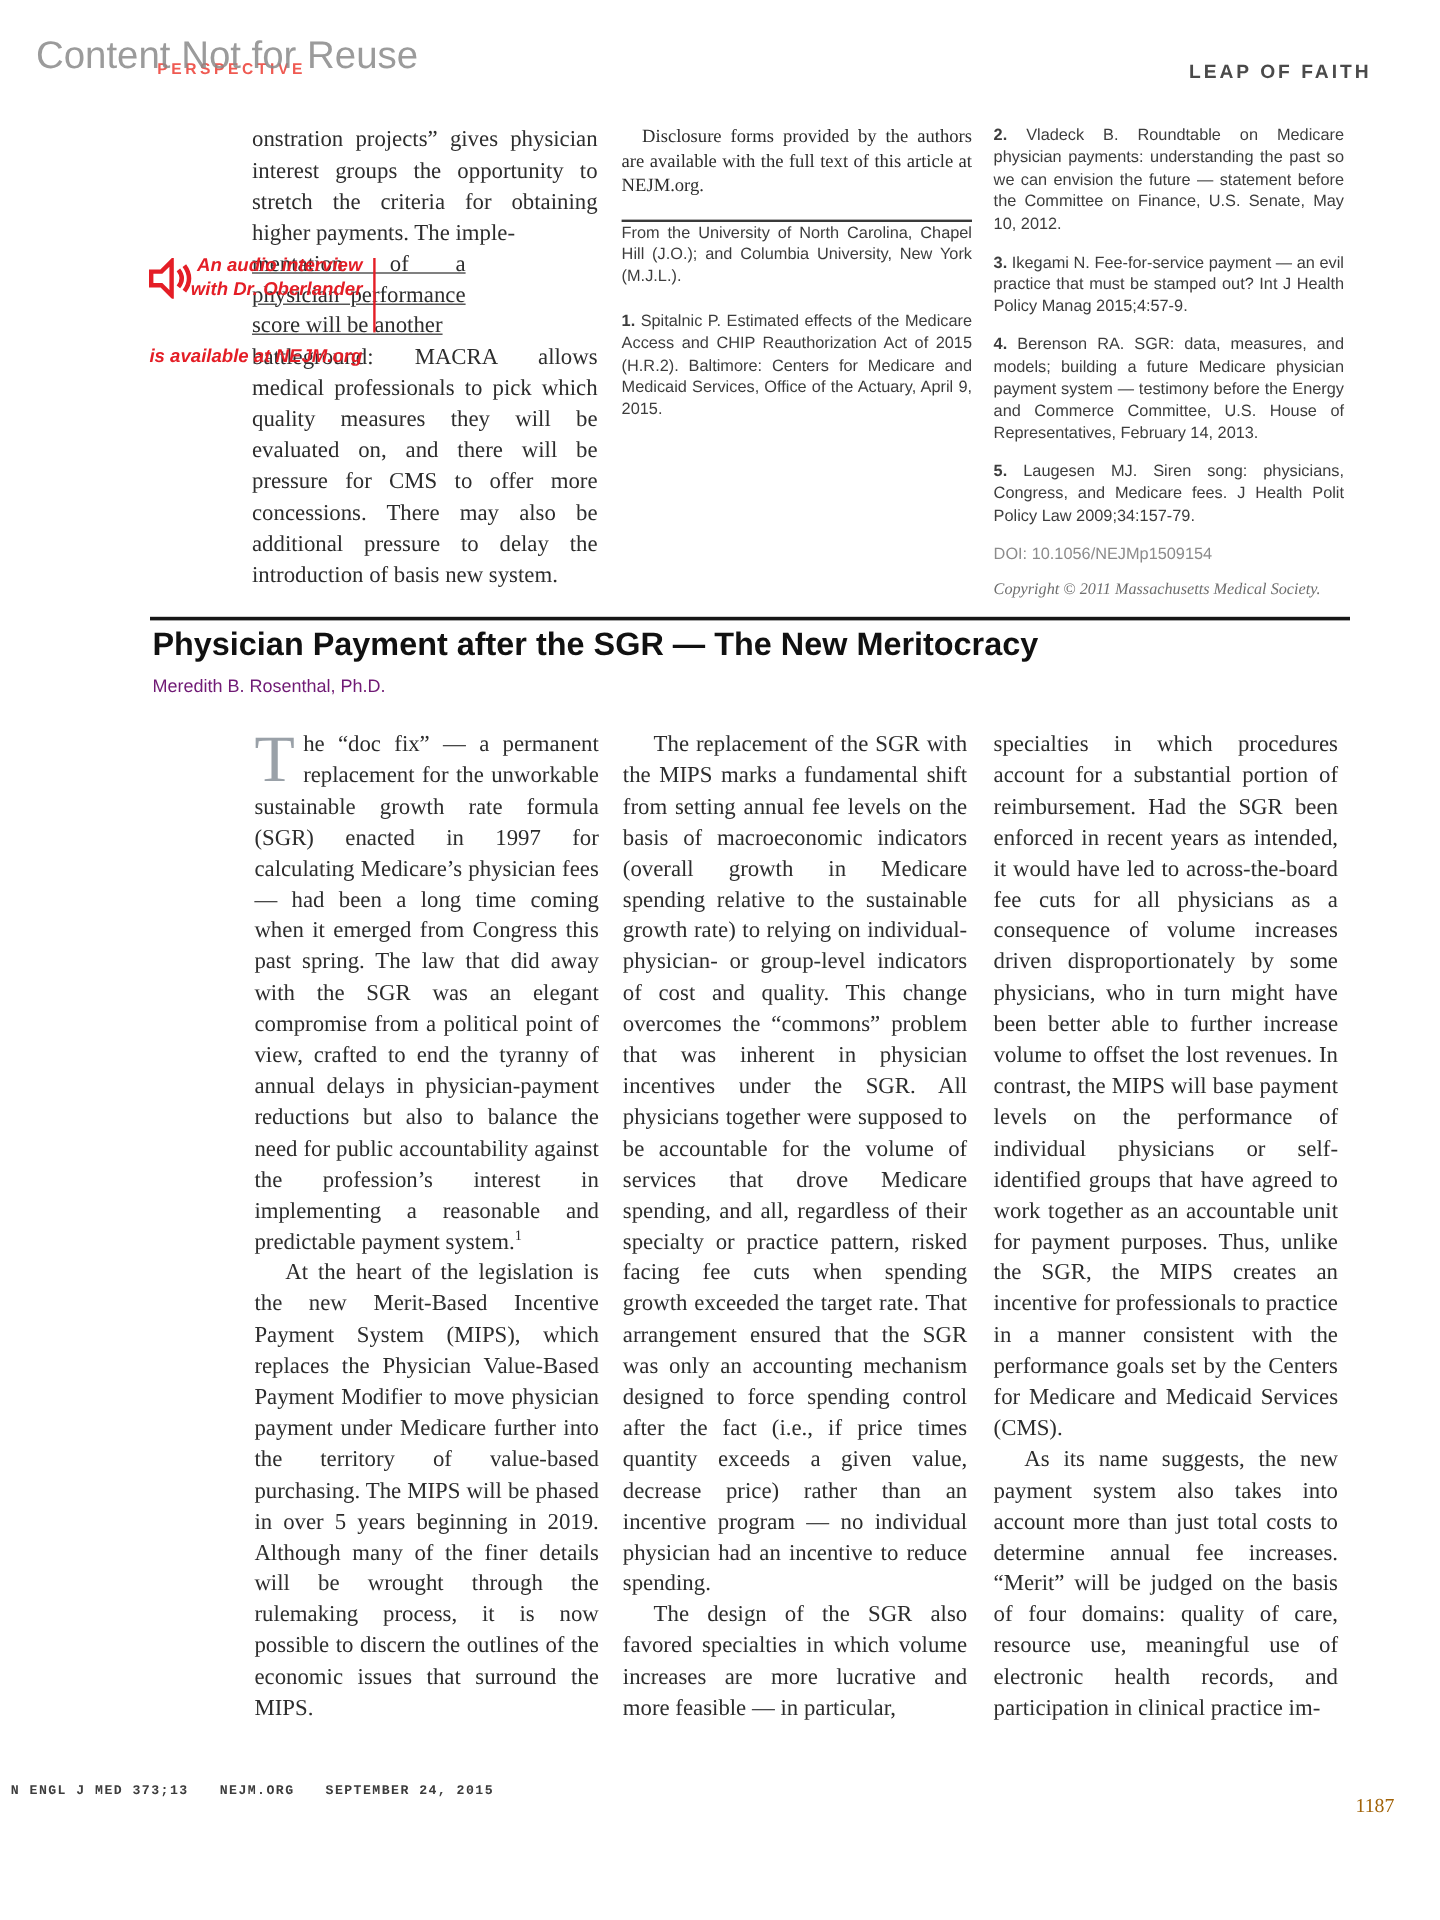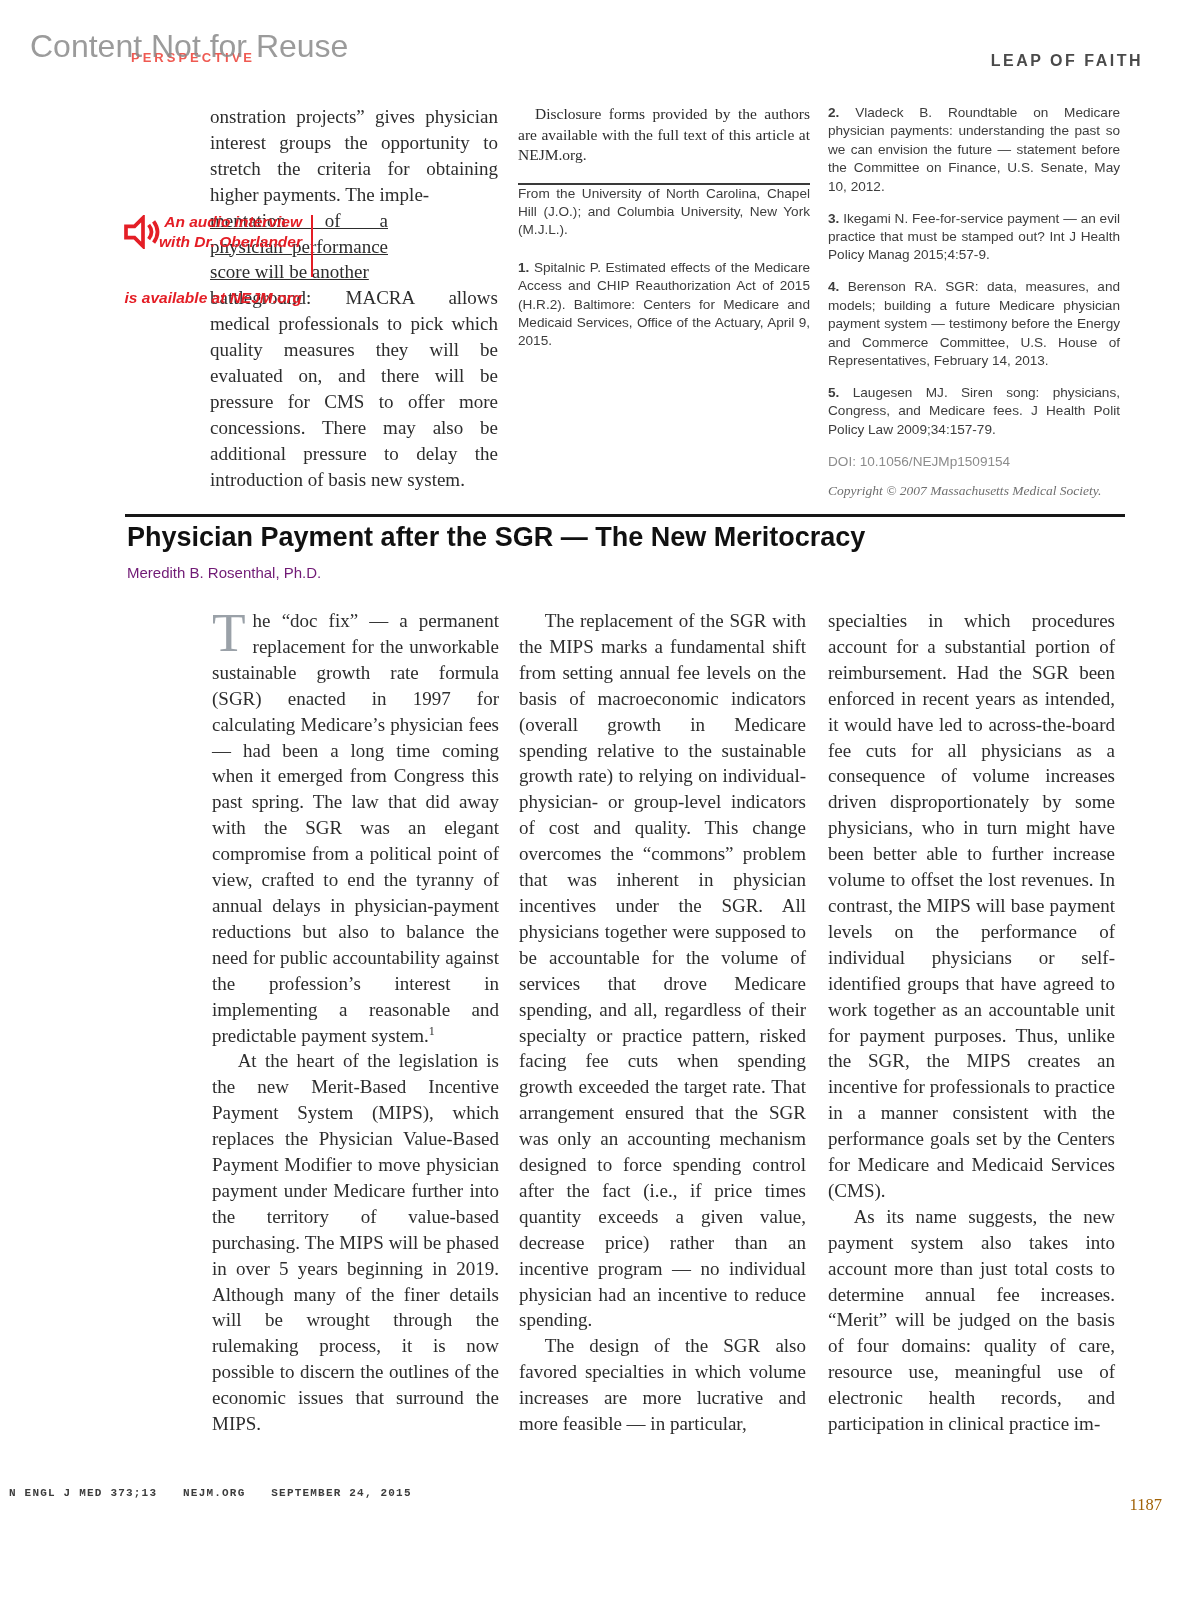--- a/index.html
+++ b/index.html
@@ -102,21 +102,21 @@
     <p class="sans-small affiliation">From the University of North Carolina, Chapel Hill (J.O.); and Columbia University, New York (M.J.L.).</p>
     <p class="sans-small ref"><b>1.</b> <span>Spitalnic P. Estimated effects of the Medicare Access and CHIP Reauthorization Act of 2015 (H.R.2). Baltimore: Centers for Medicare and Medicaid Services, Office of the Actuary, April 9, 2015.</span></p>
   </div>
 
   <div class="top-col3">
     <p class="sans-small ref"><b>2.</b> <span>Vladeck B. Roundtable on Medicare physician payments: understanding the past so we can envision the future — statement before the Committee on Finance, U.S. Senate, May 10, 2012.</span></p>
     <p class="sans-small ref"><b>3.</b> <span>Ikegami N. Fee-for-service payment — an evil practice that must be stamped out? Int J Health Policy Manag 2015;4:57-9.</span></p>
     <p class="sans-small ref"><b>4.</b> <span>Berenson RA. SGR: data, measures, and models; building a future Medicare physician payment system — testimony before the Energy and Commerce Committee, U.S. House of Representatives, February 14, 2013.</span></p>
     <p class="sans-small ref"><b>5.</b> <span>Laugesen MJ. Siren song: physicians, Congress, and Medicare fees. J Health Polit Policy Law 2009;34:157-79.</span></p>
     <p class="doi">DOI: 10.1056/NEJMp1509154</p>
-    <p class="copyright">Copyright © 2007 Massachusetts Medical Society.</p>
+    <p class="copyright">Copyright © 2011 Massachusetts Medical Society.</p>
   </div>
 
   <div class="title-rule"></div>
   <h1 class="article-title" style="margin:0">Physician Payment after the SGR — The New Meritocracy</h1>
   <div class="article-author">Meredith B. Rosenthal, Ph.D.</div>
 
   <div class="body-col1 serif">
     <p><span class="dropcap">T</span><span>he “doc fix” — a permanent replacement for the unworkable sustainable growth rate formula (SGR) enacted in 1997 for calculating Medicare’s physician fees — had been a long time coming when it emerged from Congress this past spring. The law that did away with the SGR was an elegant compromise from a political point of view, crafted to end the tyranny of annual delays in physician-payment reductions but also to balance the need for public accountability against the profession’s interest in implementing a reasonable and predictable payment system.</span><sup>1</sup></p>
     <p class="indent">At the heart of the legislation is the new Merit-Based Incentive Payment System (MIPS), which replaces the Physician Value-Based Payment Modifier to move physician payment under Medicare further into the territory of value-based purchasing. The MIPS will be phased in over 5 years beginning in 2019. Although many of the finer details will be wrought through the rulemaking process, it is now possible to discern the outlines of the economic issues that surround the MIPS.</p>
   </div>

